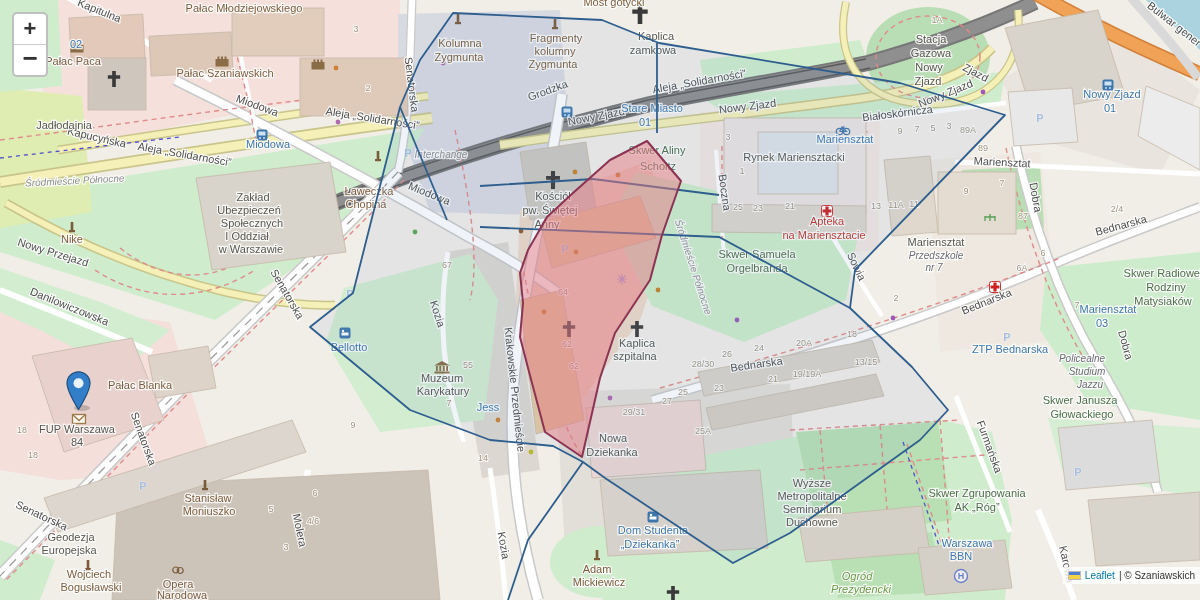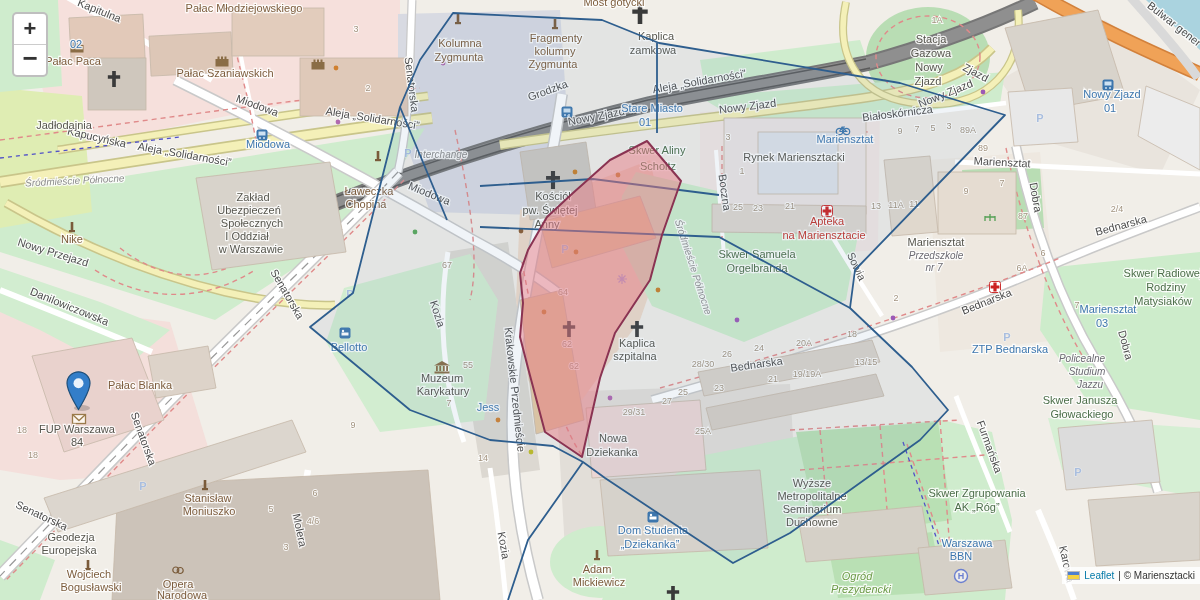--- a/index.html
+++ b/index.html
@@ -592,15 +592,15 @@
   </div>
 
   <div class="leaflet-zoom">
     <a class="zoom-btn">+</a>
     <a class="zoom-btn zout">−</a>
   </div>
 
   <div class="attrib">
     <span class="flag"></span>
     <a>Leaflet</a>
-    <span> | © Mariensztacki</span>
+    <span> | © Szaniawskich</span>
   </div>
 </div>
 
 </body></html>

